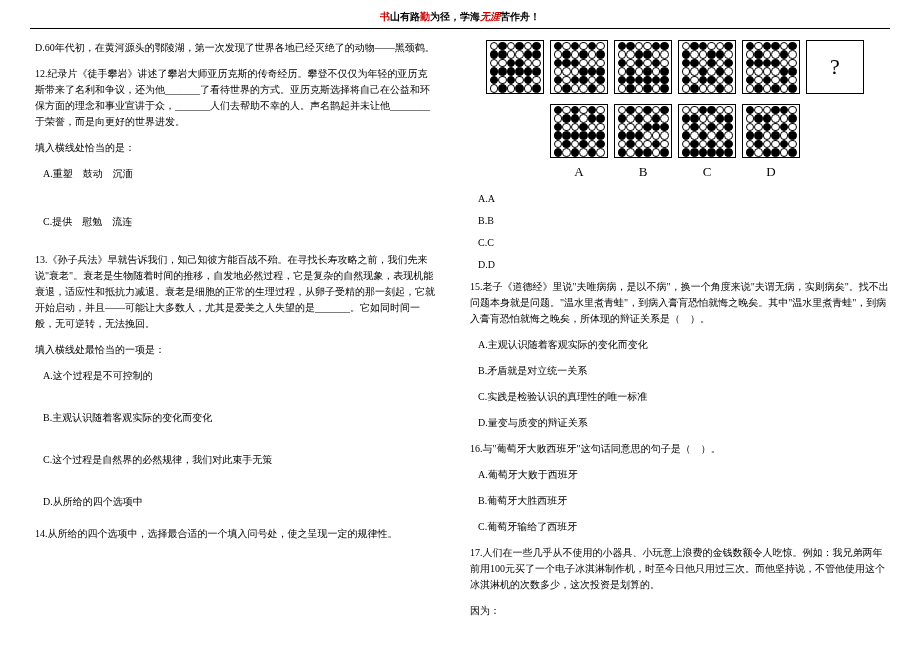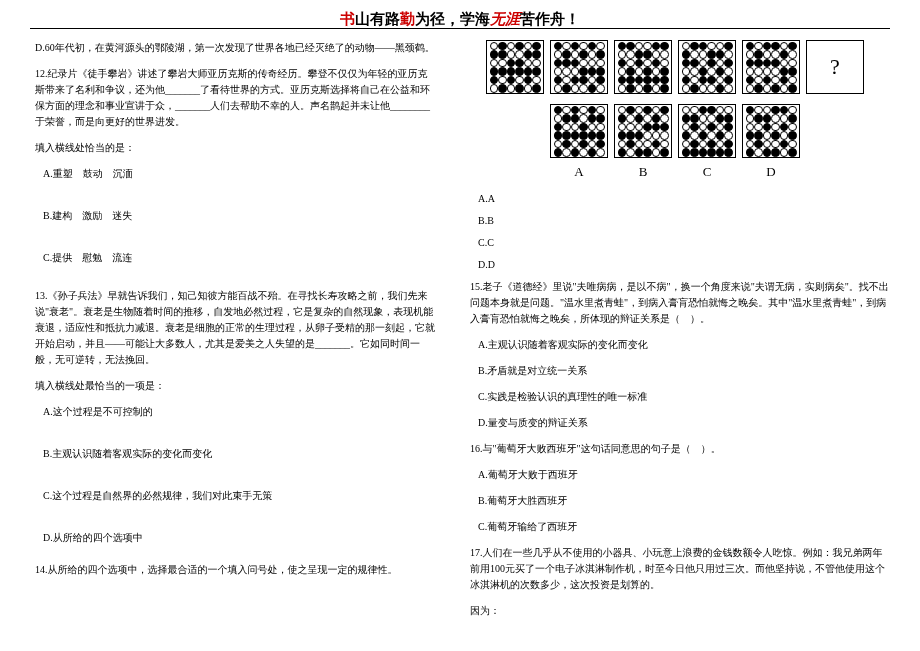--- a/index.html
+++ b/index.html
@@ -12,21 +12,21 @@
       color: #000;
       position: relative;
       overflow: hidden;
     }
     .header {
       position: absolute;
       top: 10px;
       left: 0;
       right: 0;
       text-align: center;
-      font-size: 15px;
+      font-size: 10px;
       font-weight: bold;
       font-family: "KaiTi", "楷体", serif;
     }
     .header .red1 { color: #c00; }
     .header .red2 { color: #c00; font-style: italic; }
     .hr-line {
       position: absolute;
       top: 28px;
       left: 30px;
       right: 30px;
@@ -102,21 +102,20 @@
   <span class="red1">书</span><span>山有路</span><span class="red1">勤</span><span>为径，学海</span><span class="red2">无涯</span><span>苦作舟！</span>
 </div>
 <div class="hr-line"></div>
 
 <div class="col-left">
   <div class="para">D.60年代初，在黄河源头的鄂陵湖，第一次发现了世界各地已经灭绝了的动物——黑颈鹤。</div>
   <div class="para">12.纪录片《徒手攀岩》讲述了攀岩大师亚历克斯的传奇经历。攀登不仅仅为年轻的亚历克斯带来了名利和争议，还为他_______了看待世界的方式。亚历克斯选择将自己在公益和环保方面的理念和事业宣讲于众，_______人们去帮助不幸的人。声名鹊起并未让他________于荣誉，而是向更好的世界进发。</div>
   <div class="para">填入横线处恰当的是：</div>
   <div class="option">A.重塑　鼓动　沉湎</div>
   <div class="spacer"></div>
-  <div class="option">B.建构　激励　迷失</div>
   <div class="spacer"></div>
   <div class="option">C.提供　慰勉　流连</div>
   <div class="spacer"></div>
   <div class="spacer"></div>
   <div class="para">13.《孙子兵法》早就告诉我们，知己知彼方能百战不殆。在寻找长寿攻略之前，我们先来说"衰老"。衰老是生物随着时间的推移，自发地必然过程，它是复杂的自然现象，表现机能衰退，适应性和抵抗力减退。衰老是细胞的正常的生理过程，从卵子受精的那一刻起，它就开始启动，并且——可能让大多数人，尤其是爱美之人失望的是_______。它如同时间一般，无可逆转，无法挽回。</div>
   <div class="para">填入横线处最恰当的一项是：</div>
   <div class="option">A.这个过程是不可控制的</div>
   <div class="spacer"></div>
   <div class="option">B.主观认识随着客观实际的变化而变化</div>
   <div class="spacer"></div>

